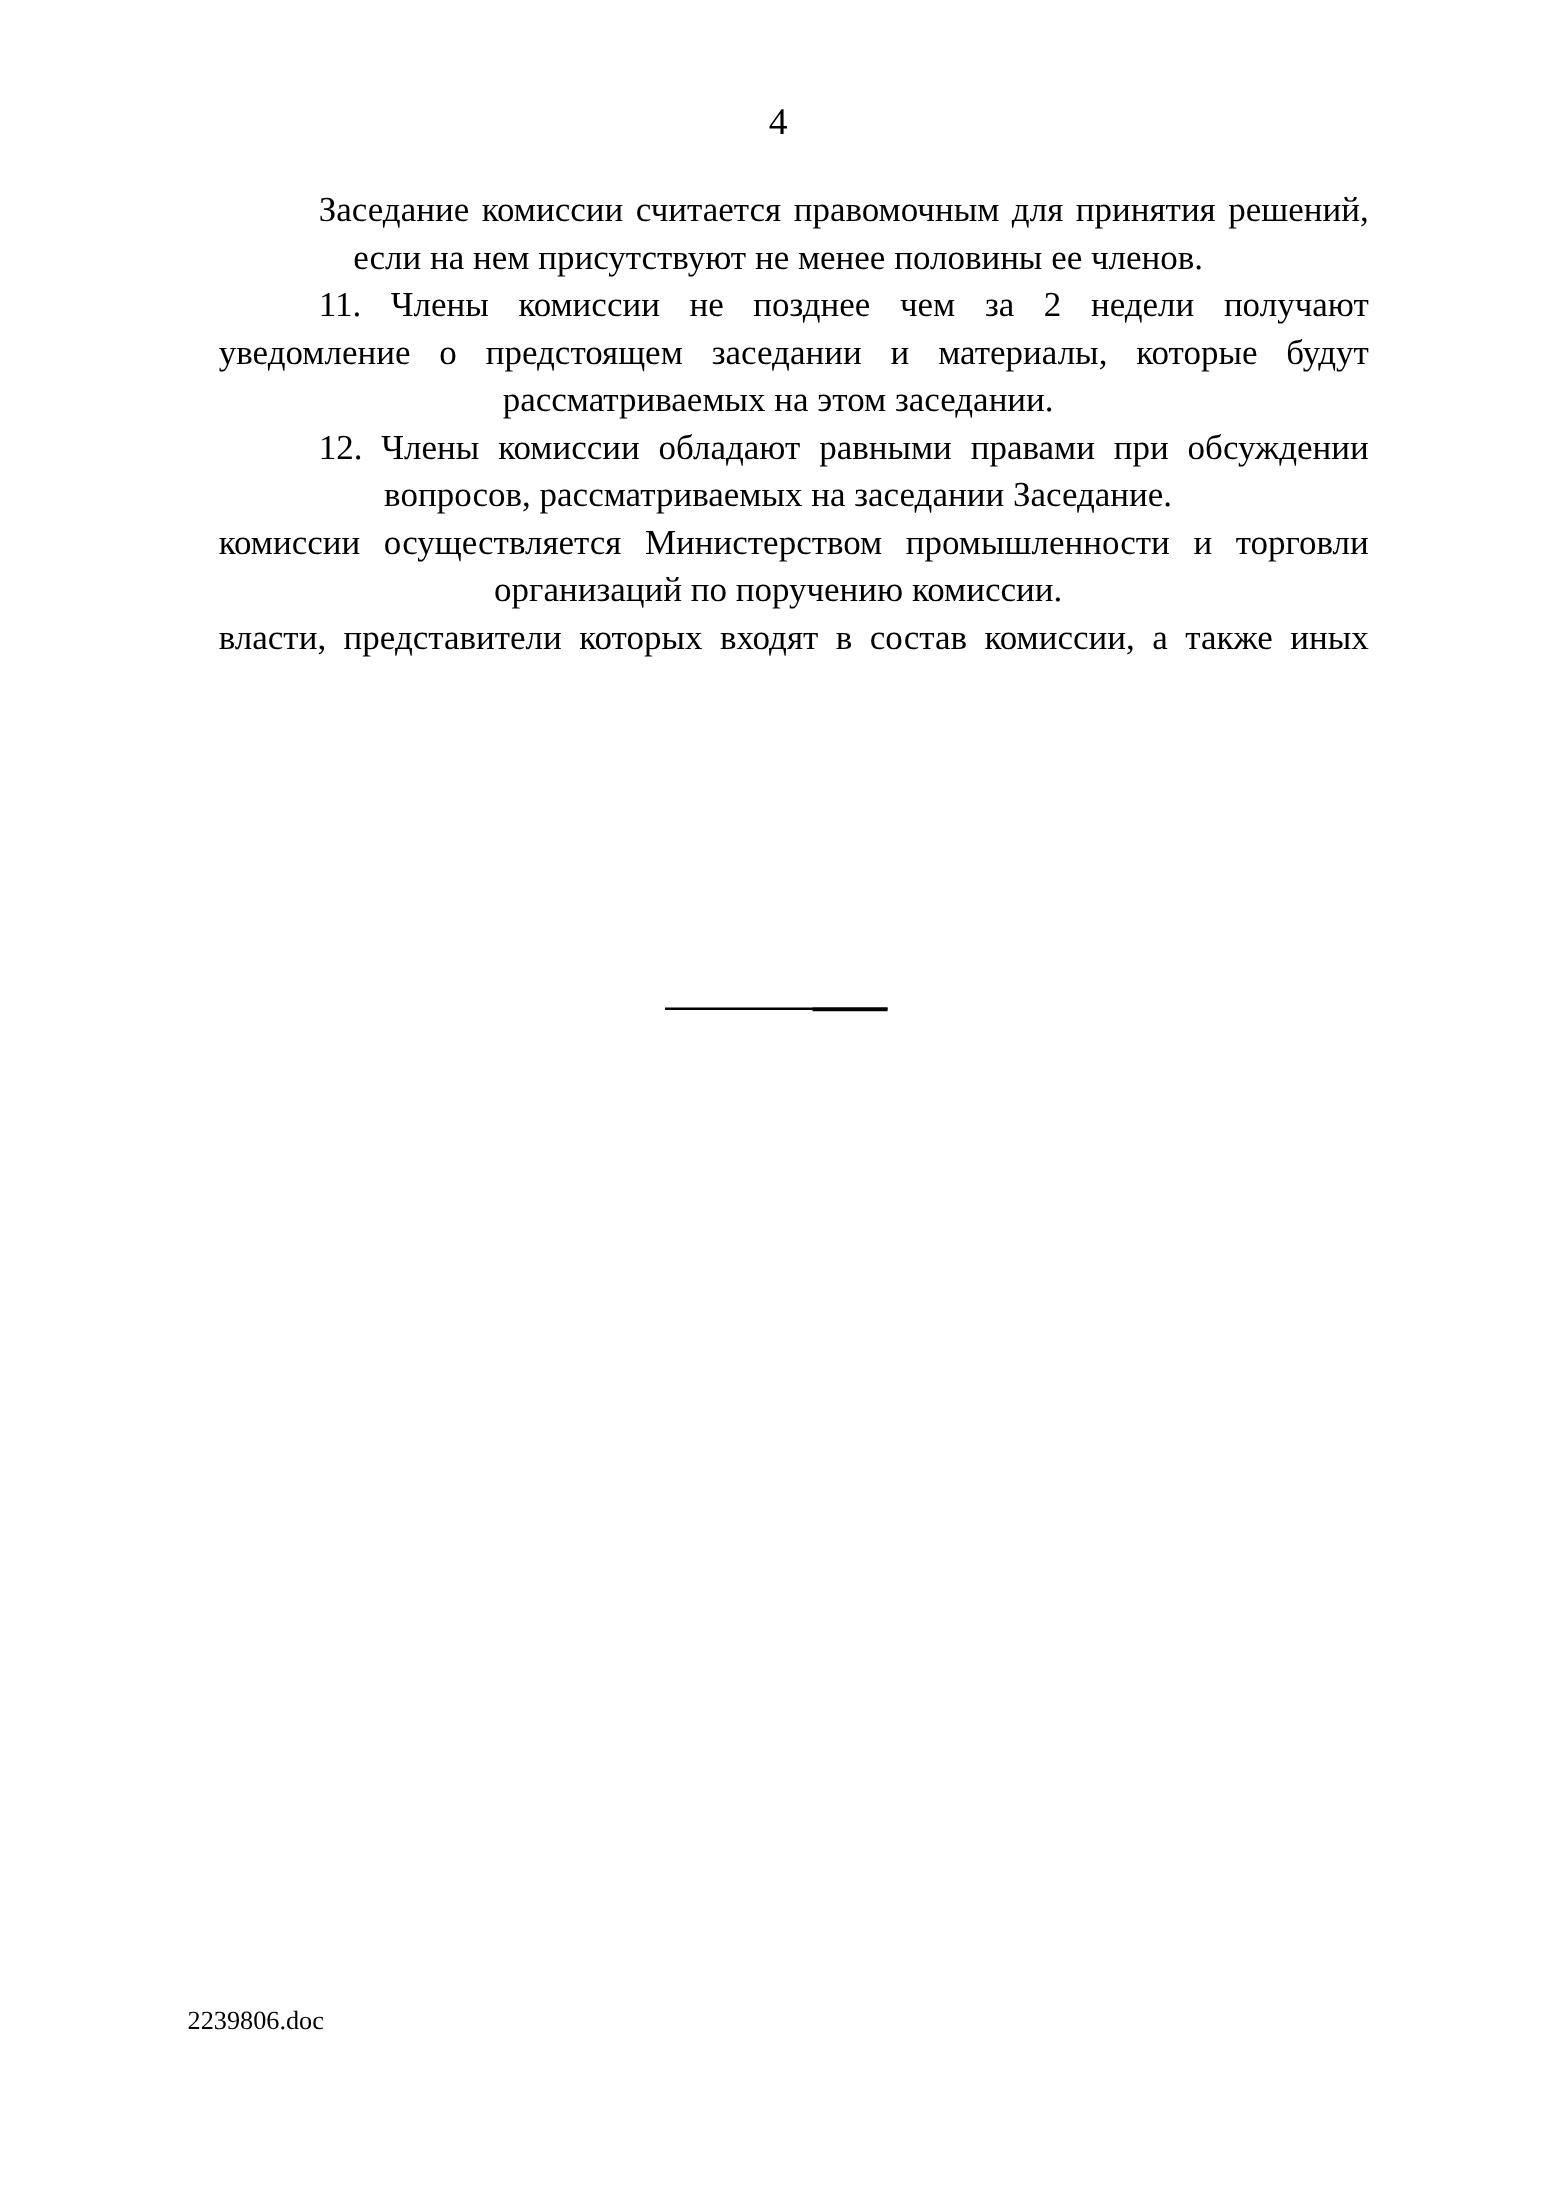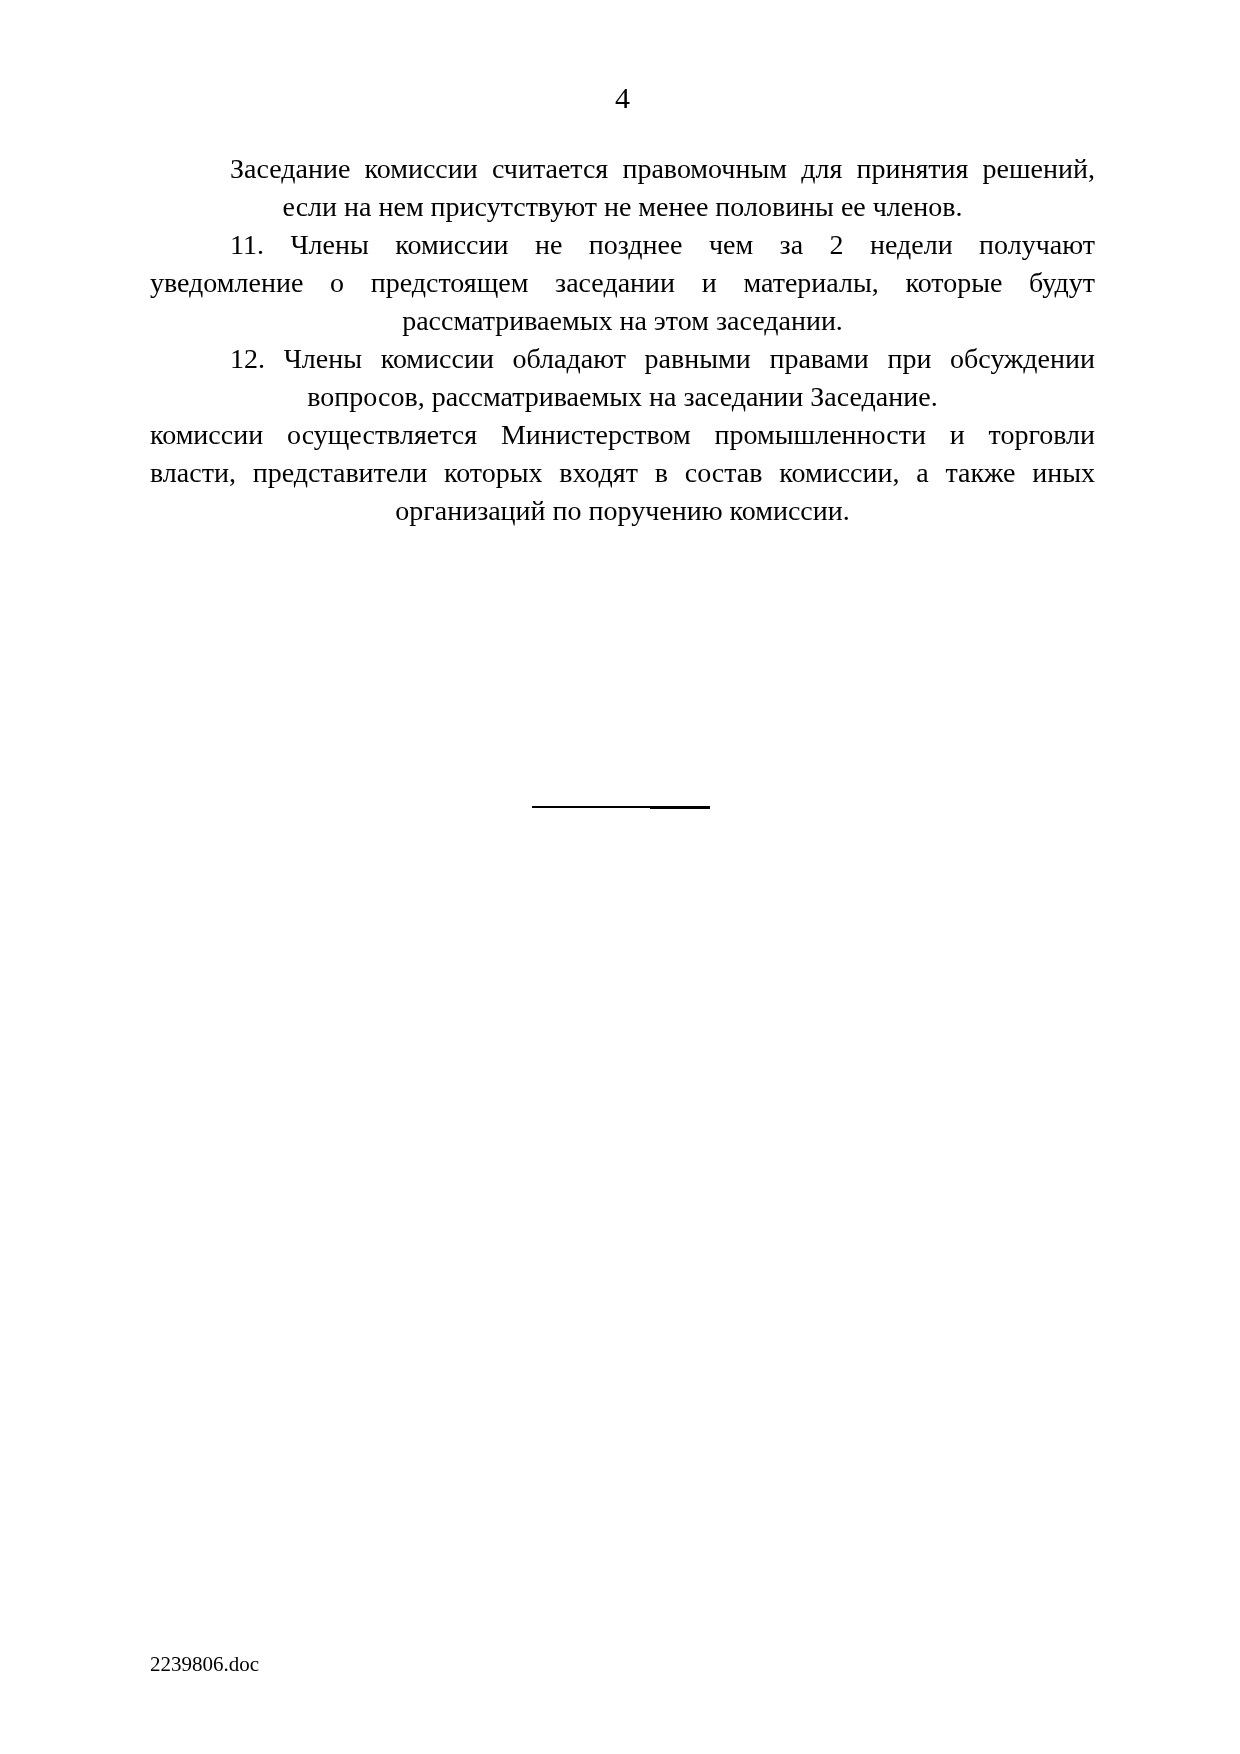--- a/index.html
+++ b/index.html
@@ -31,20 +31,21 @@
     left: 150px;
     width: 945px;
     font-size: 28px;
     line-height: 38px;
   }
   .paragraph { margin: 0; padding: 0; }
   .line { white-space: normal; }
   .line.justify {
     text-align: justify;
     text-align-last: justify;
+    margin-left: 25px;
   }
   .line.last { text-align: center; }
   .line.indent { text-indent: 80px; }
   .divider {
     position: absolute;
     top: 806px;
     left: 532px;
     width: 178px;
     height: 2px;
     background: linear-gradient(to right, #000000 0%, #000000 100%);
@@ -54,21 +55,21 @@
   .divider-thick-end {
     position: absolute;
     right: 0;
     top: 0;
     width: 60px;
     height: 3px;
     background: #000000;
   }
   .footer {
     position: absolute;
-    top: 1652px;
+    top: 1604px;
     left: 150px;
     font-size: 21px;
     line-height: 24px;
   }
 </style>
 </head>
 <body>
 
 <div class="page">
   <div class="page-number">4</div>
@@ -82,22 +83,22 @@
         <div class="line justify indent">11. Члены комиссии не позднее чем за 2 недели получают</div>
         <div class="line justify">уведомление о предстоящем заседании и материалы, которые будут</div>
         <div class="line last">рассматриваемых на этом заседании.</div>
       </div>
       <div class="paragraph">
         <div class="line justify indent">12. Члены комиссии обладают равными правами при обсуждении</div>
         <div class="line last">вопросов, рассматриваемых на заседании Заседание.</div>
       </div>
       <div class="paragraph">
         <div class="line justify">комиссии осуществляется Министерством промышленности и торговли</div>
+        <div class="line last">организаций по поручению комиссии.</div>
         <div class="line justify">власти, представители которых входят в состав комиссии, а также иных</div>
-        <div class="line last">организаций по поручению комиссии.</div>
       </div>
     </div>
 
   <div class="divider">
     <div class="divider-thick-end"></div>
   </div>
 
   <div class="footer">2239806.doc</div>
 </div>
 

